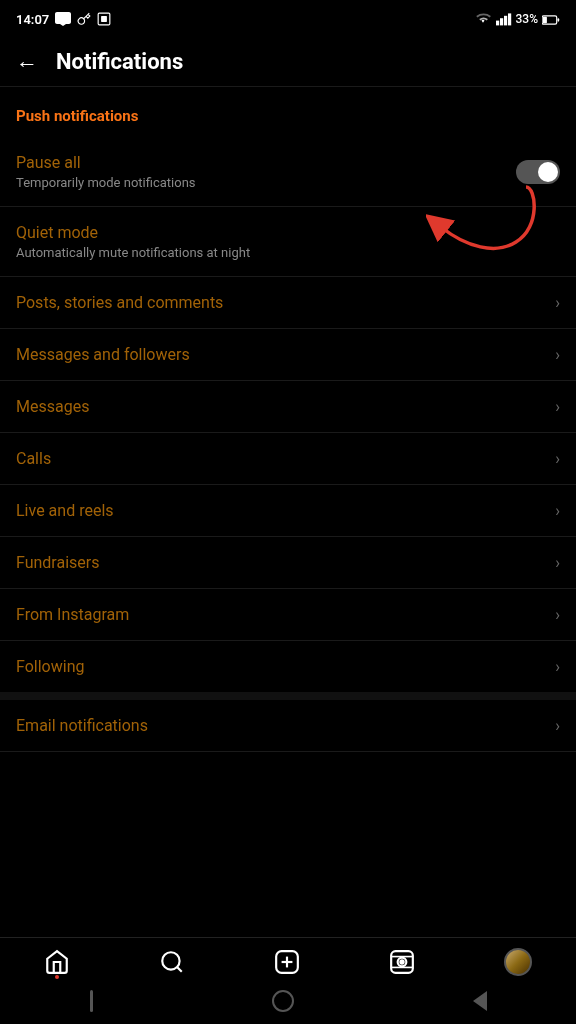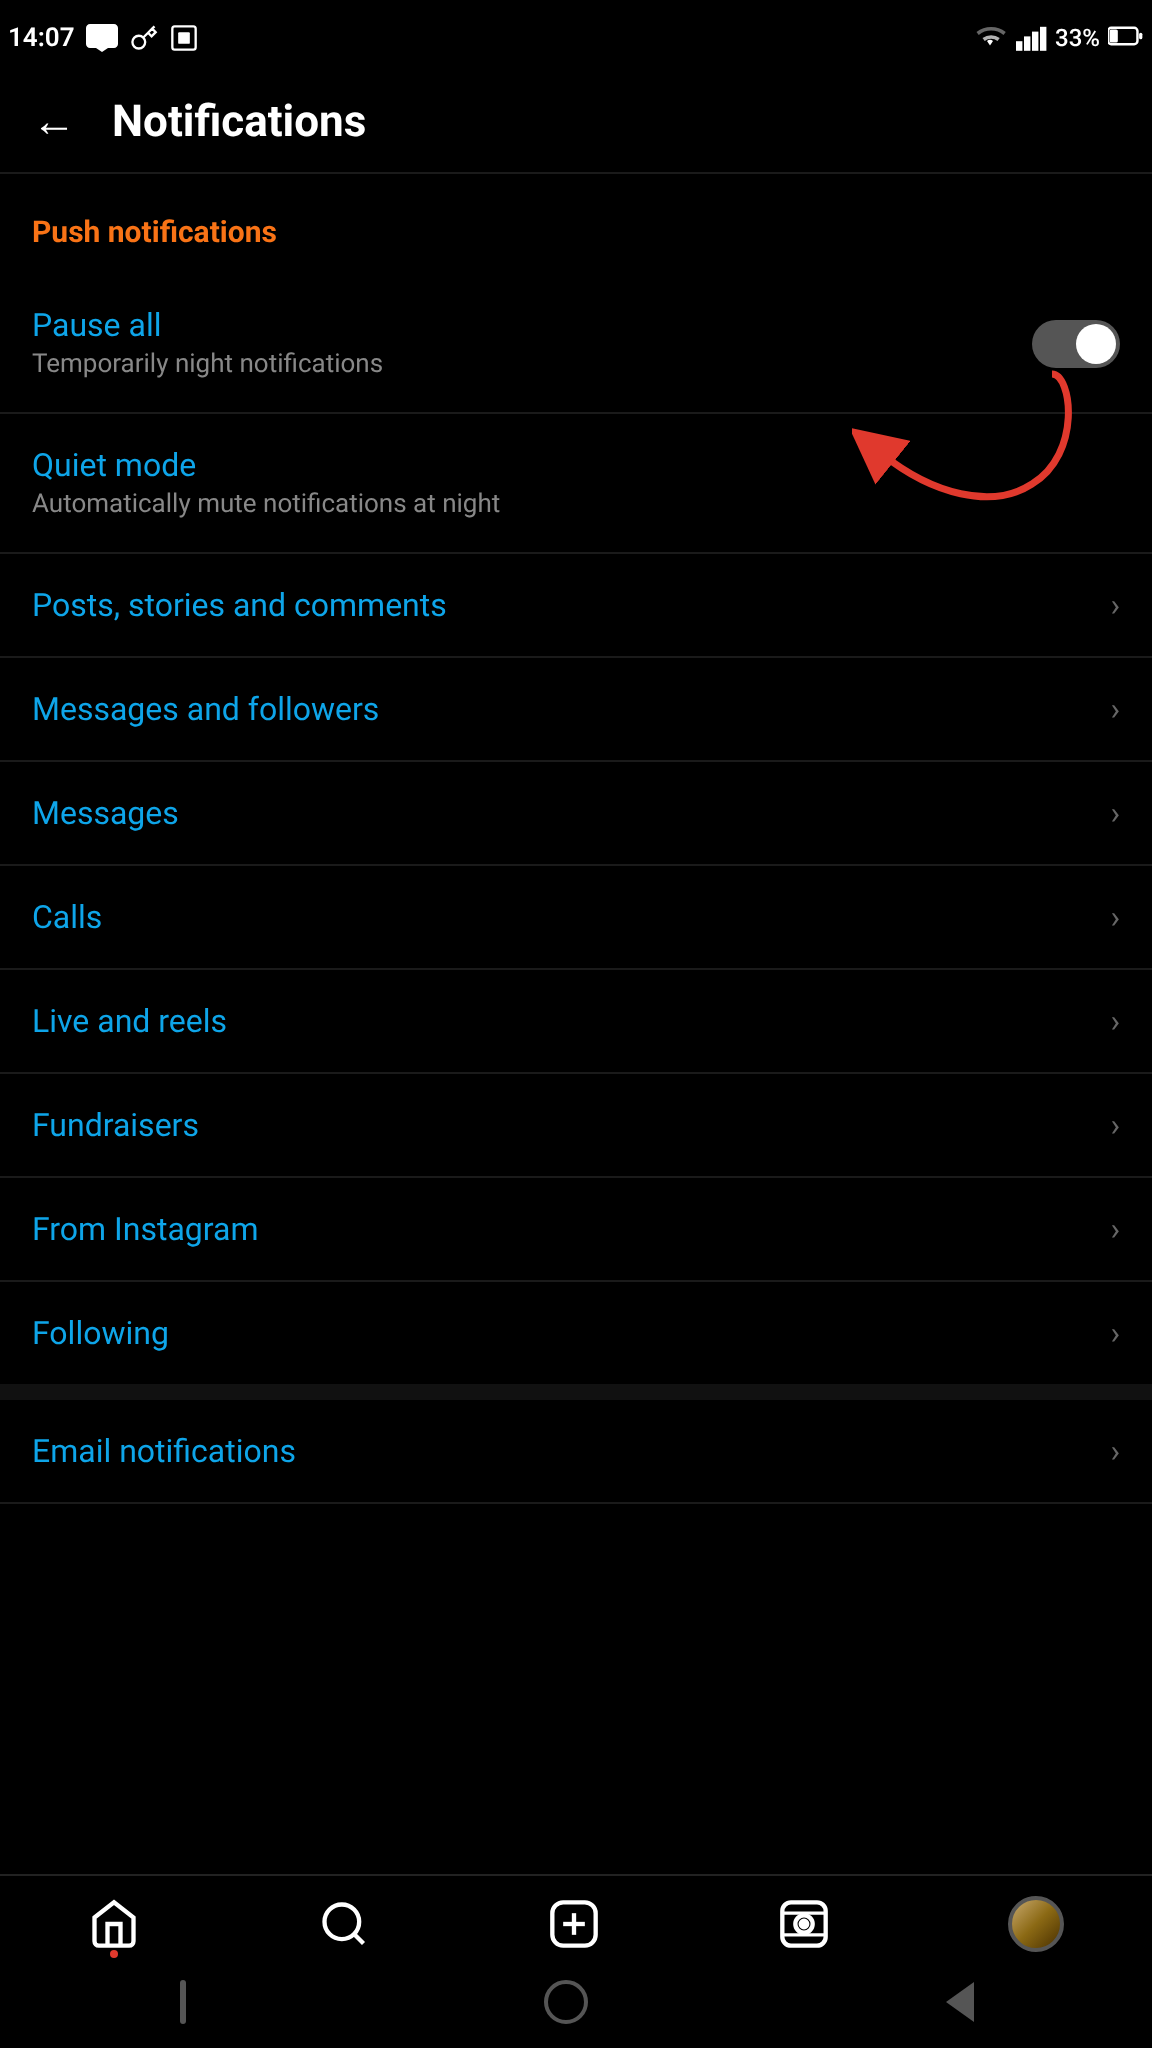--- a/index.html
+++ b/index.html
@@ -11,34 +11,34 @@
       width: 576px;
       min-height: 1024px;
       overflow-x: hidden;
     }
 
     
     .status-bar {
       display: flex;
       justify-content: space-between;
       align-items: center;
-      padding: 6px 4px 4px;
+      padding: 6px 16px 4px;
       height: 36px;
     }
     .status-left {
       font-size: 13px;
       font-weight: 600;
       color: #fff;
       display: flex;
       align-items: center;
       gap: 6px;
     }
     .status-icons {
       display: flex;
-      align-items: flex-start;
+      align-items: flex-end;
       gap: 4px;
       font-size: 11px;
       color: #fff;
     }
     .battery-text { font-size: 12px; font-weight: 500; }
 
     
     .top-nav {
       display: flex;
       align-items: center;
@@ -73,21 +73,21 @@
       align-items: center;
       justify-content: space-between;
       padding: 16px 16px;
       cursor: pointer;
     }
     .settings-item-left {
       flex: 1;
     }
     .settings-item-title {
       font-size: 16px;
-      color: #0ea5e9;
+      color: #a16207;
       font-weight: 400;
     }
     .settings-item-subtitle {
       font-size: 13px;
       color: #888;
       margin-top: 3px;
     }
     .chevron {
       color: #666;
       font-size: 16px;
@@ -251,21 +251,21 @@
   <span class="nav-title">Notifications</span>
 </div>
 
 <div class="content-scroll">
 
   <div class="section-header">Push notifications</div>
 
   <div class="settings-item">
     <div class="settings-item-left">
       <div class="settings-item-title">Pause all</div>
-      <div class="settings-item-subtitle">Temporarily night notifications</div>
+      <div class="settings-item-subtitle">Temporarily mode notifications</div>
     </div>
     <div class="toggle-container">
       <div class="toggle-knob"></div>
     </div>
   </div>
   <div class="divider"></div>
 
   <div style="position:relative;">
     <div class="settings-item">
       <div class="settings-item-left">

